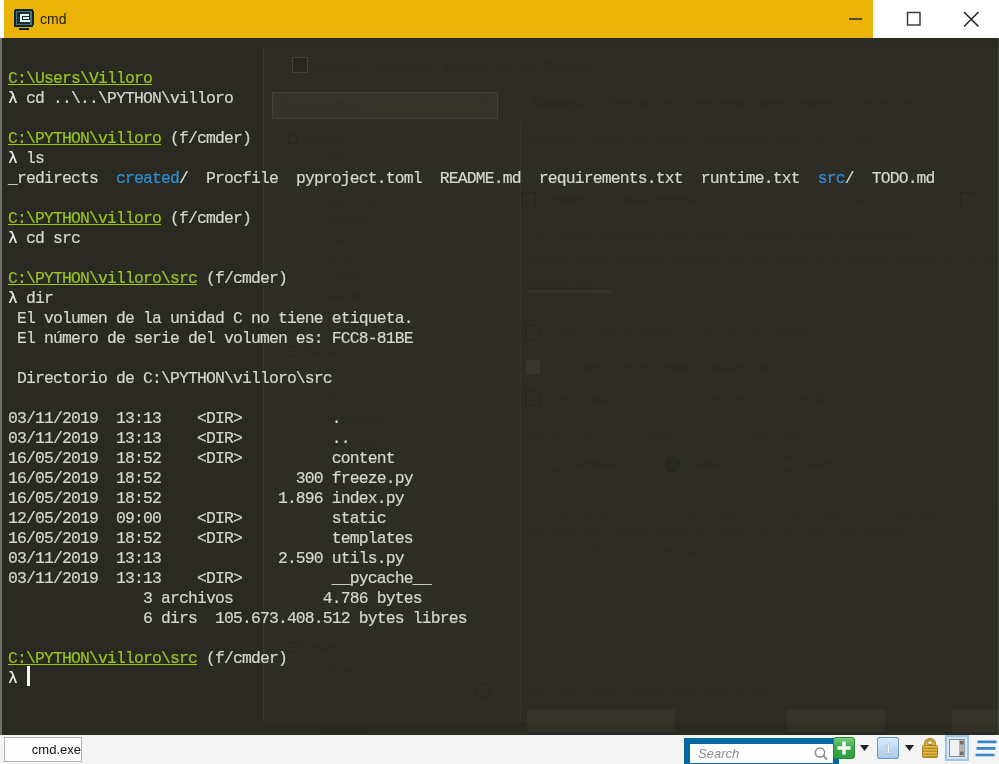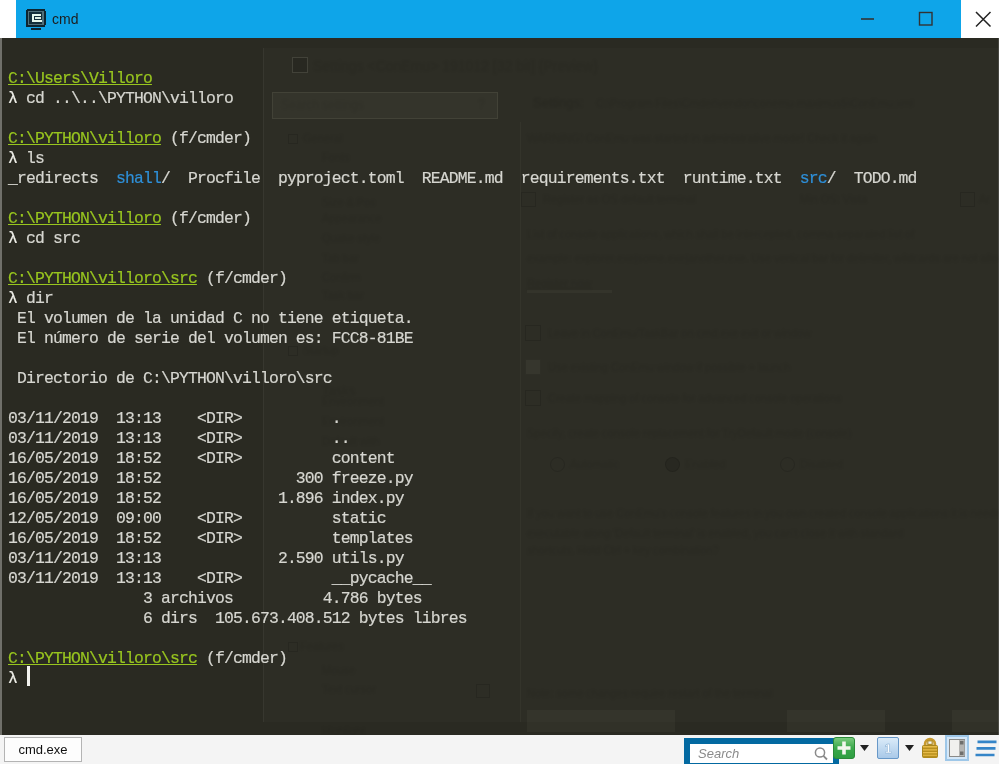--- a/index.html
+++ b/index.html
@@ -1,33 +1,33 @@
 <!DOCTYPE html>
 <html><head>
 <meta charset="utf-8">
 <style>
   html,body{margin:0;padding:0;}
   #page{position:relative;width:999px;height:764px;background:#ffffff;overflow:hidden;font-family:"Liberation Sans",sans-serif;}
-  #titlebar{position:absolute;left:16px;top:0;width:945px;height:38px;background:#0ea5e9;}
+  #titlebar{position:absolute;left:4px;top:0;width:869px;height:38px;background:#eab308;}
   #title-text{position:absolute;left:36px;top:11px;font-size:14px;color:#1d1d1d;}
   .winbtn{position:absolute;top:0;height:38px;width:46px;}
   #term{position:absolute;left:0;top:38px;width:999px;height:697px;background:#2a2a22;}
   #term .ledge{position:absolute;left:0;top:0;width:2px;height:697px;background:#70706a;}
   #term .redge{position:absolute;right:0;top:0;width:1px;height:697px;background:#45453f;}
   pre#console{position:absolute;left:8px;top:30.5px;margin:0;font-family:"Liberation Mono",monospace;font-size:16.4px;letter-spacing:-0.84px;line-height:20px;color:#d6d6d0;-webkit-text-stroke:0.2px #d6d6d0;}
   pre#console .g{color:#98c51f;text-decoration:underline;-webkit-text-stroke:0.2px #98c51f;}
   pre#console .w{color:#f0f0ea;-webkit-text-stroke:0.2px #f0f0ea;}
   pre#console .b{color:#2e8fd8;-webkit-text-stroke:0.2px #2e8fd8;}
   #cursor{position:absolute;left:27px;top:628px;width:3px;height:20px;background:#f2f2ee;}
   .gtxt{position:absolute;font-family:"Liberation Sans",sans-serif;color:rgba(0,0,0,0.085);filter:blur(0.9px);white-space:nowrap;}
   .glite{position:absolute;background:rgba(255,255,232,0.035);}
   .gbox{position:absolute;border:1px solid rgba(0,0,0,0.13);filter:blur(0.5px);}
   
   #bottombar{position:absolute;left:0;top:735px;width:999px;height:29px;background:#f4f4f4;}
-  #tab1{position:absolute;left:4px;top:2px;width:76px;height:23px;background:#fdfdfd;border:1px solid #b4b4b4;font-size:13px;color:#111;line-height:23px;text-align:center;}
+  #tab1{position:absolute;left:4px;top:2px;width:76px;height:23px;background:#fdfdfd;border:1px solid #b4b4b4;font-size:13px;color:#111;line-height:23px;text-align:right;}
   #searchbox{position:absolute;left:684px;top:3px;width:143px;height:19px;background:#fff;border:6px solid #0369a1;}
   #searchbox span{position:absolute;left:8px;top:2px;font-style:italic;font-size:13px;color:#8a8a8a;}
 </style>
 </head>
 <body>
 <div id="page">
 
   <div id="term">
     <div class="ledge"></div>
       <div class="redge"></div>
@@ -94,21 +94,21 @@
       <div class="gtxt" style="left:527px;top:649px;font-size:11px;">Note: some changes require restart of the terminal</div>
       <div class="glite" style="left:527px;top:672px;width:148px;height:22px;"></div>
       <div class="glite" style="left:787px;top:672px;width:98px;height:22px;"></div>
       <div class="glite" style="left:952px;top:672px;width:47px;height:22px;"></div>
     </div>
     <pre id="console"><span class="g">C:\Users\Villoro</span>
 <span class="w">λ</span> cd ..\..\PYTHON\villoro
 
 <span class="g">C:\PYTHON\villoro</span> (f/cmder)
 <span class="w">λ</span> ls
-_redirects  <span class="b">shall</span>/  Procfile  pyproject.toml  README.md  requirements.txt  runtime.txt  <span class="b">src</span>/  TODO.md
+_redirects  <span class="b">created</span>/  Procfile  pyproject.toml  README.md  requirements.txt  runtime.txt  <span class="b">src</span>/  TODO.md
 
 <span class="g">C:\PYTHON\villoro</span> (f/cmder)
 <span class="w">λ</span> cd src
 
 <span class="g">C:\PYTHON\villoro\src</span> (f/cmder)
 <span class="w">λ</span> dir
  El volumen de la unidad C no tiene etiqueta.
  El número de serie del volumen es: FCC8-81BE
 
  Directorio de C:\PYTHON\villoro\src

